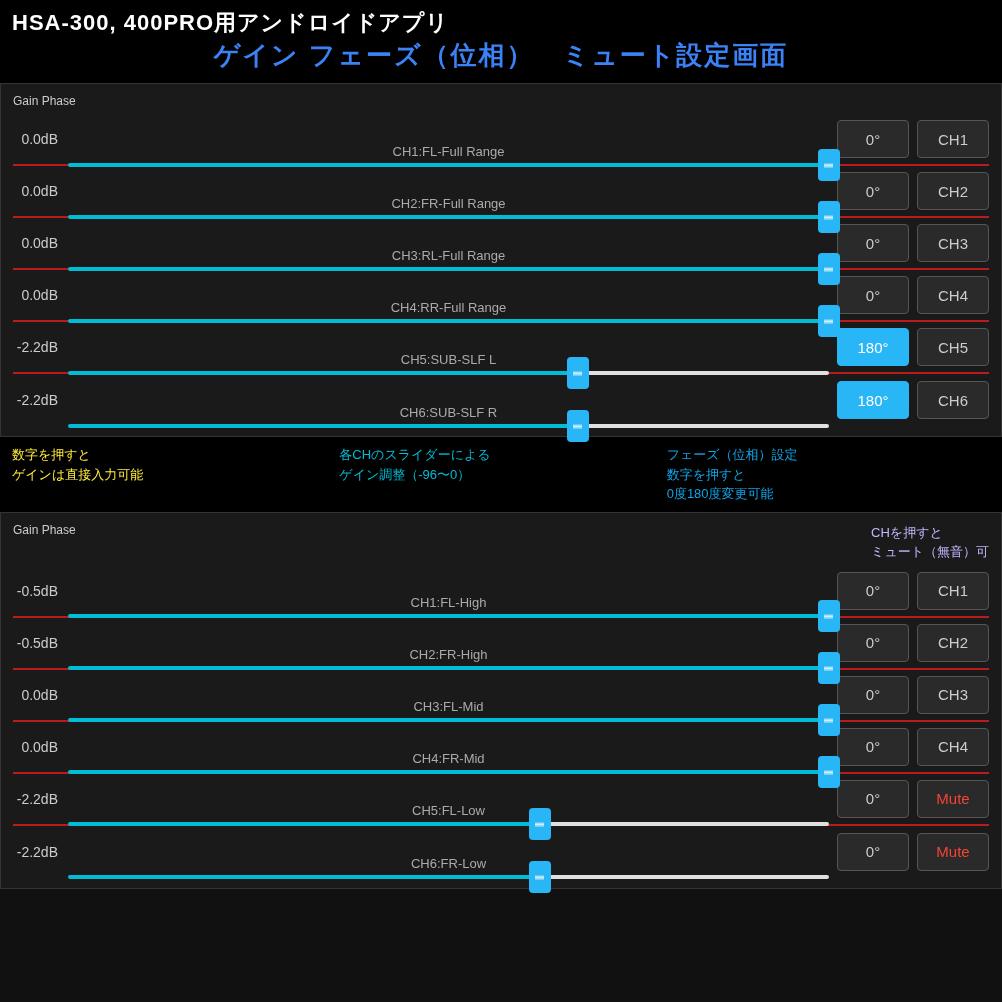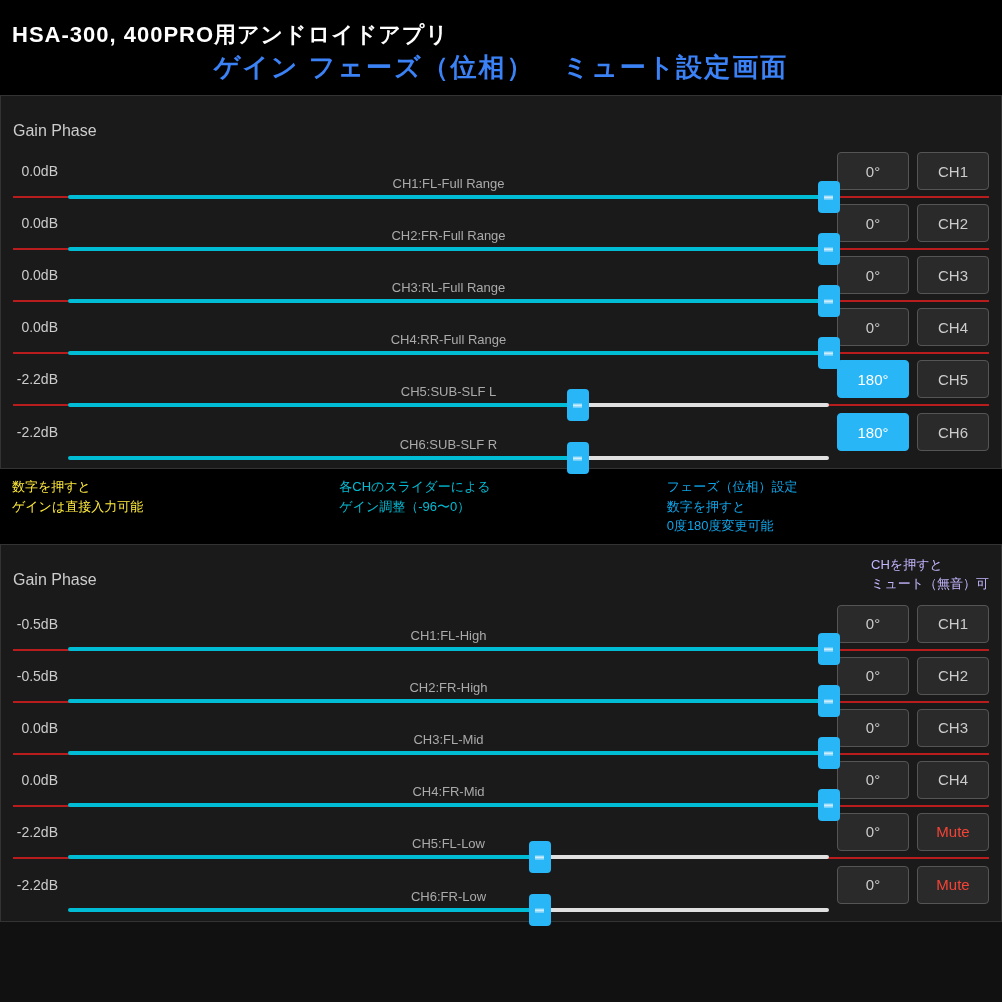--- a/index.html
+++ b/index.html
@@ -7,21 +7,21 @@
       width: 1002px;
       height: 1002px;
       background: #111;
       font-family: 'Arial', sans-serif;
       overflow: hidden;
     }
 
     
     .header {
       background: #000;
-      padding: 20px 12px 10px 12px;
+      padding: 8px 12px 10px 12px;
     }
     .header-line1 {
       color: #fff;
       font-size: 22px;
       font-weight: bold;
       letter-spacing: 1px;
     }
     .header-line2 {
       color: #3b82f6;
       font-size: 26px;
@@ -32,23 +32,22 @@
 
     
     .section {
       background: #1a1a1a;
       border: 1px solid #333;
       margin: 0;
       padding: 10px 12px;
     }
     .section-title {
       color: #ccc;
-      font-size: 16px;
+      font-size: 12px;
       margin-bottom: 6px;
-      margin-top: 16px;
     }
 
     
     .channel-row {
       display: flex;
       align-items: center;
       height: 52px;
       border-bottom: 2px solid #b91c1c;
     }
     .channel-row:last-child {

